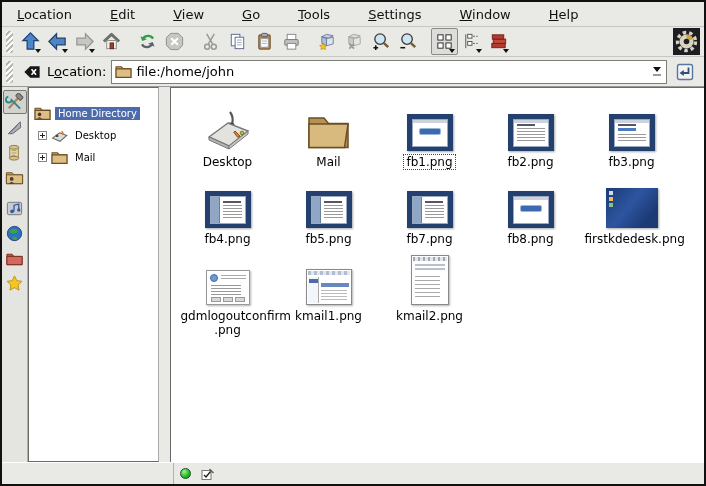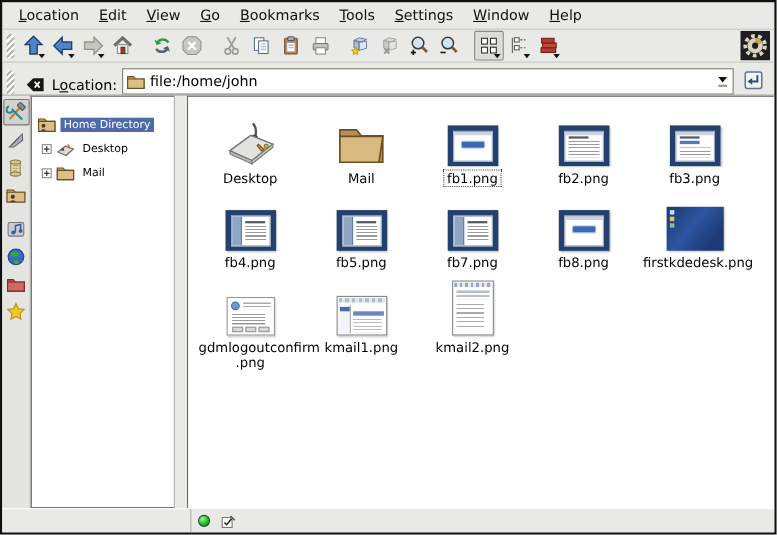--- a/index.html
+++ b/index.html
@@ -5,40 +5,40 @@
   * { box-sizing: border-box; }
   html,body { margin:0; padding:0; }
   body { font-family:"DejaVu Sans","Liberation Sans",sans-serif; background:#555; }
   u { text-decoration:underline; }
 
   .window { width:706px; height:486px; border:2px solid #111; background:#e9e9e6;
             display:flex; flex-direction:column; overflow:hidden; }
 
   
   .menubar { height:25px; flex:none; display:flex; align-items:center; padding:0 6px;
-             border-bottom:1px solid #c6c6c2; font-size:13px; color:#111; }
+             border-bottom:1px solid #c6c6c2; font-size:13px; color:#111;gap:20px; }
   .menu-item { padding:3px 9px; cursor:default; }
 
   
   .toolbar { height:30px; flex:none; display:flex; align-items:center;
              border-bottom:1px solid #c6c6c2; padding:0 2px; }
   .handle { width:7px; height:22px; margin:0 4px 0 2px; border-radius:2px;
             background:repeating-linear-gradient(135deg,#fbfbf9 0 2px,#b6b6b1 2px 4px); }
   .tbtn { width:27px; height:27px; flex:none; display:flex; align-items:center;
           justify-content:center; position:relative; border:1px solid transparent; border-radius:2px; }
   .tbtn.pressed { border:1px solid #8a8a86; background:#dddddа; background:#dcdcd8; }
   .caret { position:absolute; right:2px; bottom:1px; width:0; height:0;
            border-left:3px solid transparent; border-right:3px solid transparent;
            border-top:4px solid #111; }
   .tsp { width:9px; flex:none; }
   .tflex { flex:1; }
   .throbber { width:27px; height:27px; flex:none; margin-right:2px; }
 
   
-  .locbar { height:30px; flex:none; display:flex; align-items:flex-end; gap:5px;
+  .locbar { height:30px; flex:none; display:flex; align-items:center; gap:5px;
             border-bottom:1px solid #9a9a96; padding:0 6px 0 2px; font-size:13px; }
   .loclabel { white-space:nowrap; }
   .combo { flex:1; height:24px; background:#fff; border:1px solid #7c7c78;
            display:flex; align-items:center; padding:0 1px 0 3px; gap:4px; }
   .combo input { flex:1; border:none; outline:none; background:#fff;
                  font:13px "DejaVu Sans","Liberation Sans",sans-serif; padding:0; }
   .combo-arrow { width:16px; height:20px; display:flex; flex-direction:column;
                  align-items:center; justify-content:center; gap:2px; }
   .combo-arrow .tri { width:0; height:0; border-left:4px solid transparent;
                       border-right:4px solid transparent; border-top:5px solid #111; }
@@ -146,21 +146,20 @@
 </head>
 <body>
 
 <div class="window">
 
   <div class="menubar">
       <span class="menu-item"><u>L</u>ocation</span>
       <span class="menu-item"><u>E</u>dit</span>
       <span class="menu-item"><u>V</u>iew</span>
       <span class="menu-item"><u>G</u>o</span>
-      <span class="menu-item"><u>B</u>ookmarks</span>
       <span class="menu-item"><u>T</u>ools</span>
       <span class="menu-item"><u>S</u>ettings</span>
       <span class="menu-item"><u>W</u>indow</span>
       <span class="menu-item"><u>H</u>elp</span>
     </div>
 
   <div class="toolbar">
     <div class="handle"></div>
 
     <div class="tbtn">

